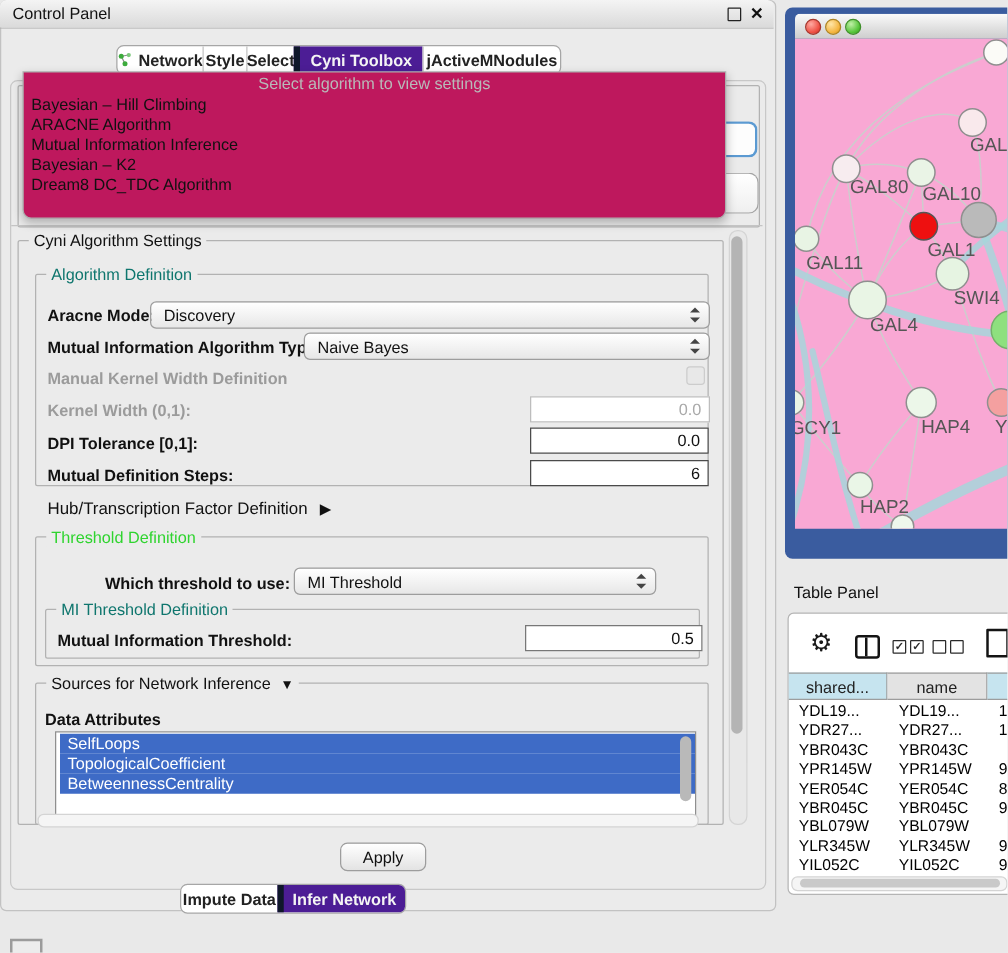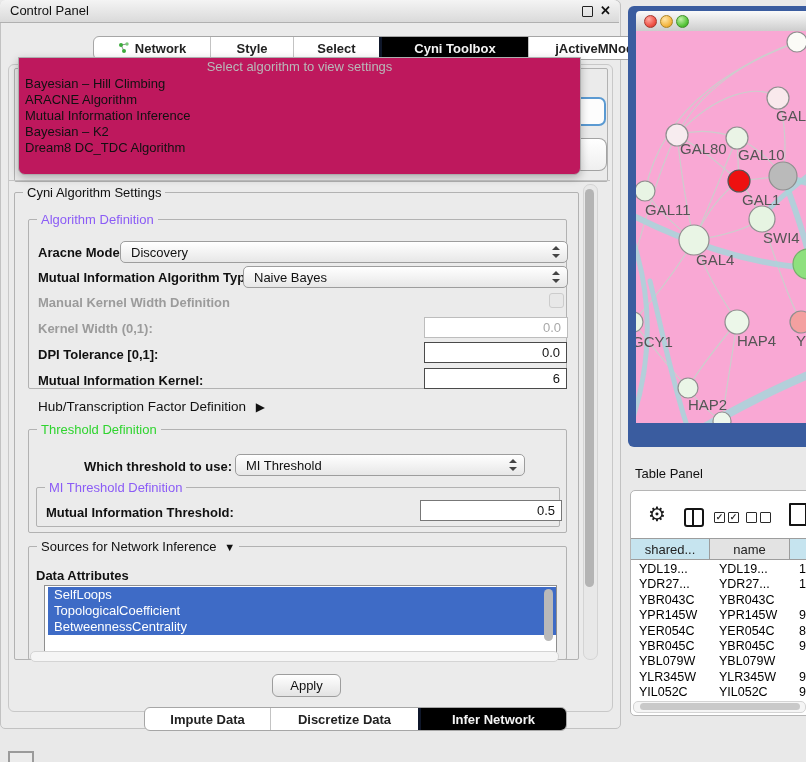--- a/index.html
+++ b/index.html
@@ -13,30 +13,30 @@
   .cp-titlebar{left:0;top:8;width:619px;height:22px;
                background:linear-gradient(#f4f4f4,#dadada);
                border-bottom:1px solid #b0b0b0;border-radius:5px 5px 0 0;}
   .cp-title{position:absolute;left:10px;top:3px;font-size:13px;color:#111}
   .float-box{position:absolute;right:26px;top:6px;width:9px;height:9px;border:1.5px solid #222;border-radius:1px}
   .close-x{position:absolute;right:8px;top:3px;font-weight:bold;font-size:13px;color:#111}
 
   
   .seg-tabs{display:flex;height:22px;background:#fff;border:1px solid #a6a6a6;
             border-radius:6px;overflow:hidden;}
-  .seg{display:flex;align-items:center;justify-content:center;padding:0 26px;
+  .seg{display:flex;align-items:center;justify-content:center;padding:0 2px;
        font-weight:bold;font-size:13px;color:#222;border-left:1px solid #c3c3c3;white-space:nowrap}
   .seg:first-child{border-left:none}
-  .seg.sel{background:#000000;color:#f4f4f4;border-left:3px solid #0f172a}
+  .seg.sel{background:#4c1d95;color:#f4f4f4;border-left:5px solid #0f172a}
 
   .content-box{left:8px;top:64px;width:603px;height:646px;background:#ebebeb;
                border:1px solid #c8c8c8;border-radius:6px;}
   .group{position:absolute;border:1px solid #b2b2b2;border-radius:2px}
   .gtitle{position:absolute;top:-8px;left:8px;background:#ebebeb;padding:0 4px;font-size:13px;color:#111;white-space:nowrap}
-  .gtitle.blue{color:#8b5cf6}
+  .gtitle.blue{color:#0f766e}
   .gtitle.green{color:#2fd42f}
 
   .lbl{position:absolute;font-weight:bold;font-size:13px;color:#111;white-space:nowrap}
   .lbl.dis{color:#9b9b9b}
   .plain{font-weight:normal}
 
   .combo{position:absolute;background:linear-gradient(#ffffff,#e7e7e7);
          border:1px solid #9d9d9d;border-radius:5px;height:22px;line-height:22px;
          padding-left:10px;font-size:13px;color:#111;box-sizing:border-box}
   .stepper{position:absolute;right:7px;top:50%;transform:translateY(-50%);width:8px;height:12px}
@@ -177,21 +177,21 @@
 
 <span class="lbl dis" style="left:38px;top:295px">Manual Kernel Width Definition</span>
 <span class="checkbox-dis" style="left:549px;top:293px"></span>
 
 <span class="lbl dis" style="left:38px;top:321px">Kernel Width (0,1):</span>
 <div class="field dis" style="left:424px;top:317px;width:130px">0.0</div>
 
 <span class="lbl" style="left:38px;top:347px">DPI Tolerance [0,1]:</span>
 <div class="field" style="left:424px;top:342px;width:129px">0.0</div>
 
-<span class="lbl" style="left:38px;top:373px">Mutual Information Kernel:</span>
+<span class="lbl" style="left:38px;top:373px">Mutual Definition Steps:</span>
 <div class="field" style="left:424px;top:368px;width:129px">6</div>
 
 <span class="lbl plain" style="left:38px;top:399px;font-size:13.5px">
   <span>Hub/Transcription Factor Definition</span>
   <span style="font-size:12px;margin-left:6px">▶</span>
 </span>
 
 <div class="group" style="left:28px;top:429px;width:537px;height:102px">
   <span class="gtitle green">Threshold Definition</span>
 </div>
@@ -222,23 +222,20 @@
   <div class="listrow">BetweennessCentrality</div>
   <div class="vthumb" style="right:3px;top:3px;width:9px;height:52px;background:#b9b9b9"></div>
 </div>
 <div class="hscroll" style="left:30px;top:651px;width:527px;height:9px"></div>
 
 <div class="btn" style="left:272px;top:674px;width:67px;height:21px">Apply</div>
 
 <div class="abs seg-tabs" style="left:144px;top:707px">
   <div class="seg" style="width:73px">
     <span>Impute Data</span>
-  </div>
-  <div class="seg" style="width:95px">
-    <span>Discretize Data</span>
   </div>
   <div class="seg sel" style="width:93px">
     <span>Infer Network</span>
   </div>
 </div>
 
 <div class="abs popup">
   <div class="popup-ph">Select algorithm to view settings</div>
   <div class="popup-item">Bayesian – Hill Climbing</div>
   <div class="popup-item sel">ARACNE Algorithm</div>

